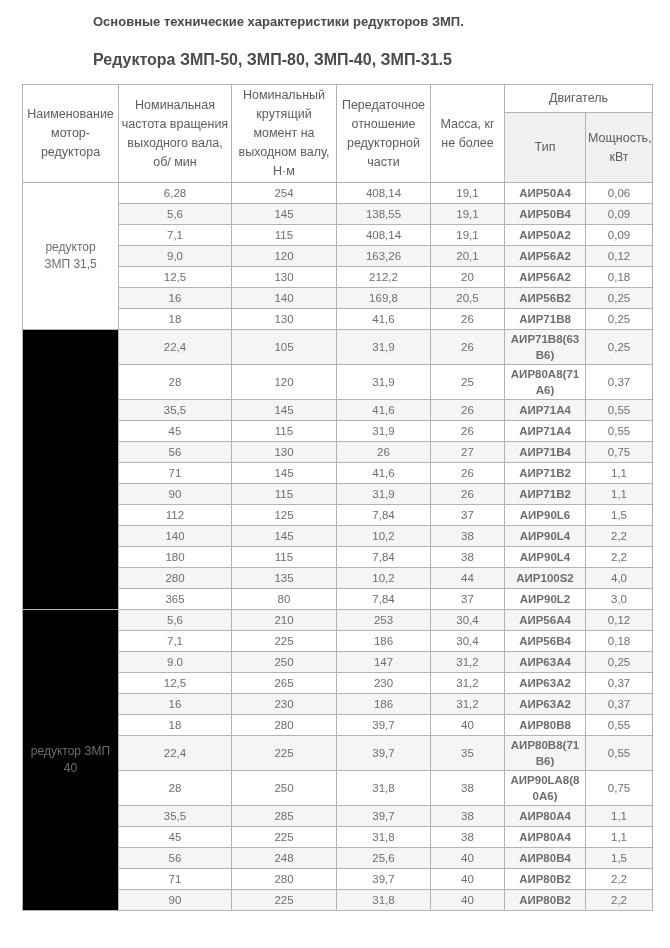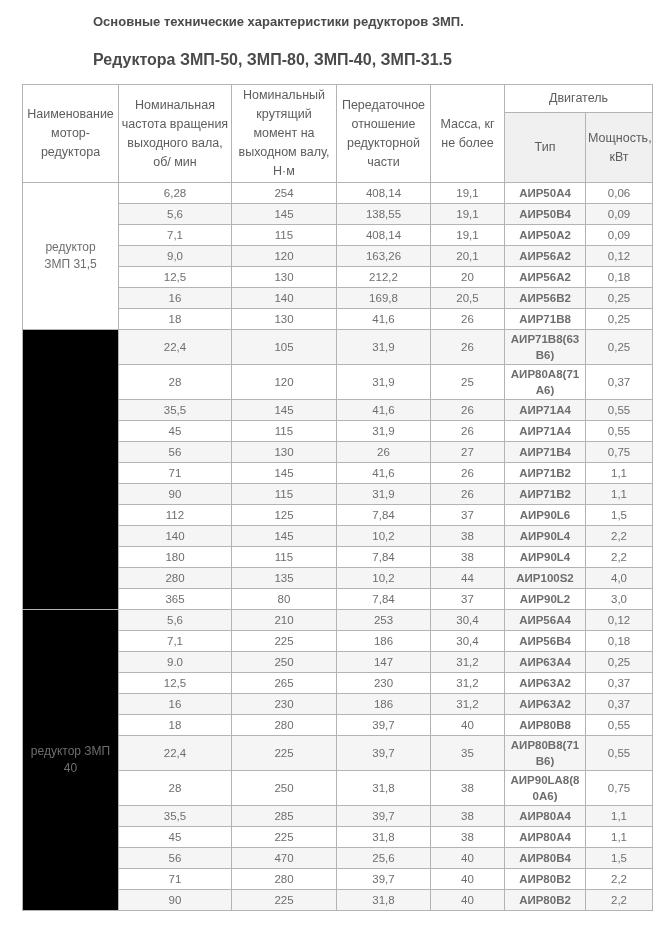--- a/index.html
+++ b/index.html
@@ -340,21 +340,21 @@
       <tr>
         <td>45</td>
         <td>225</td>
         <td>31,8</td>
         <td>38</td>
         <td class="type-cell">АИР80А4</td>
         <td>1,1</td>
       </tr>
       <tr class="alt">
         <td>56</td>
-        <td>470</td>
+        <td>248</td>
         <td>25,6</td>
         <td>40</td>
         <td class="type-cell">АИР80В4</td>
         <td>1,5</td>
       </tr>
       <tr>
         <td>71</td>
         <td>280</td>
         <td>39,7</td>
         <td>40</td>

